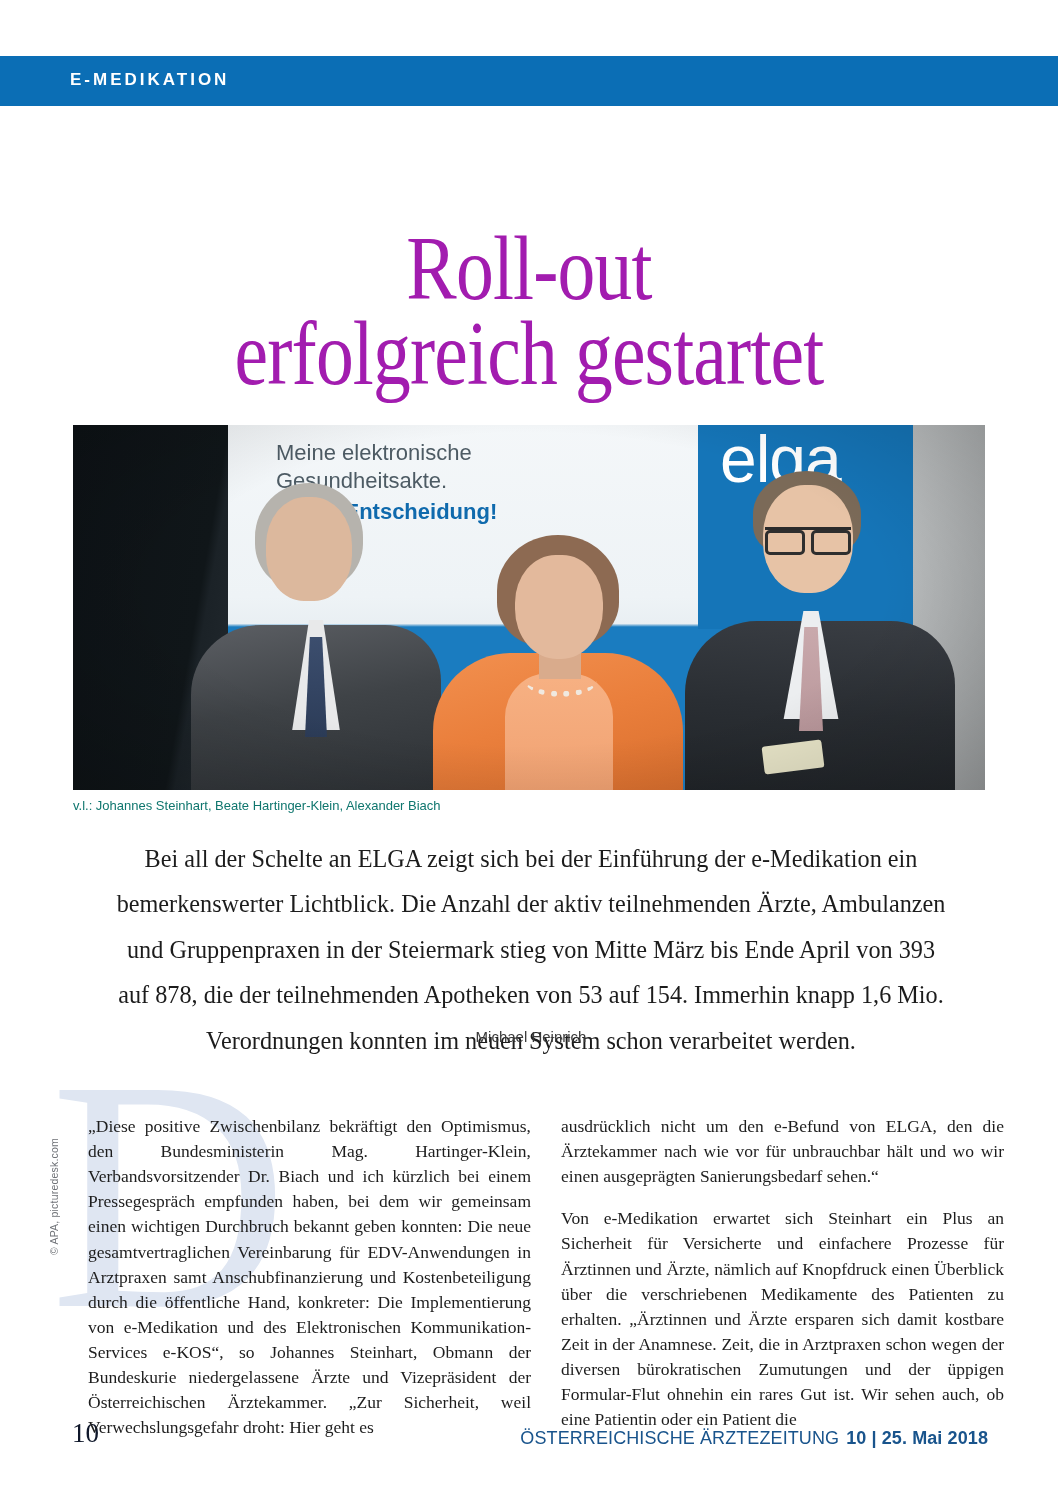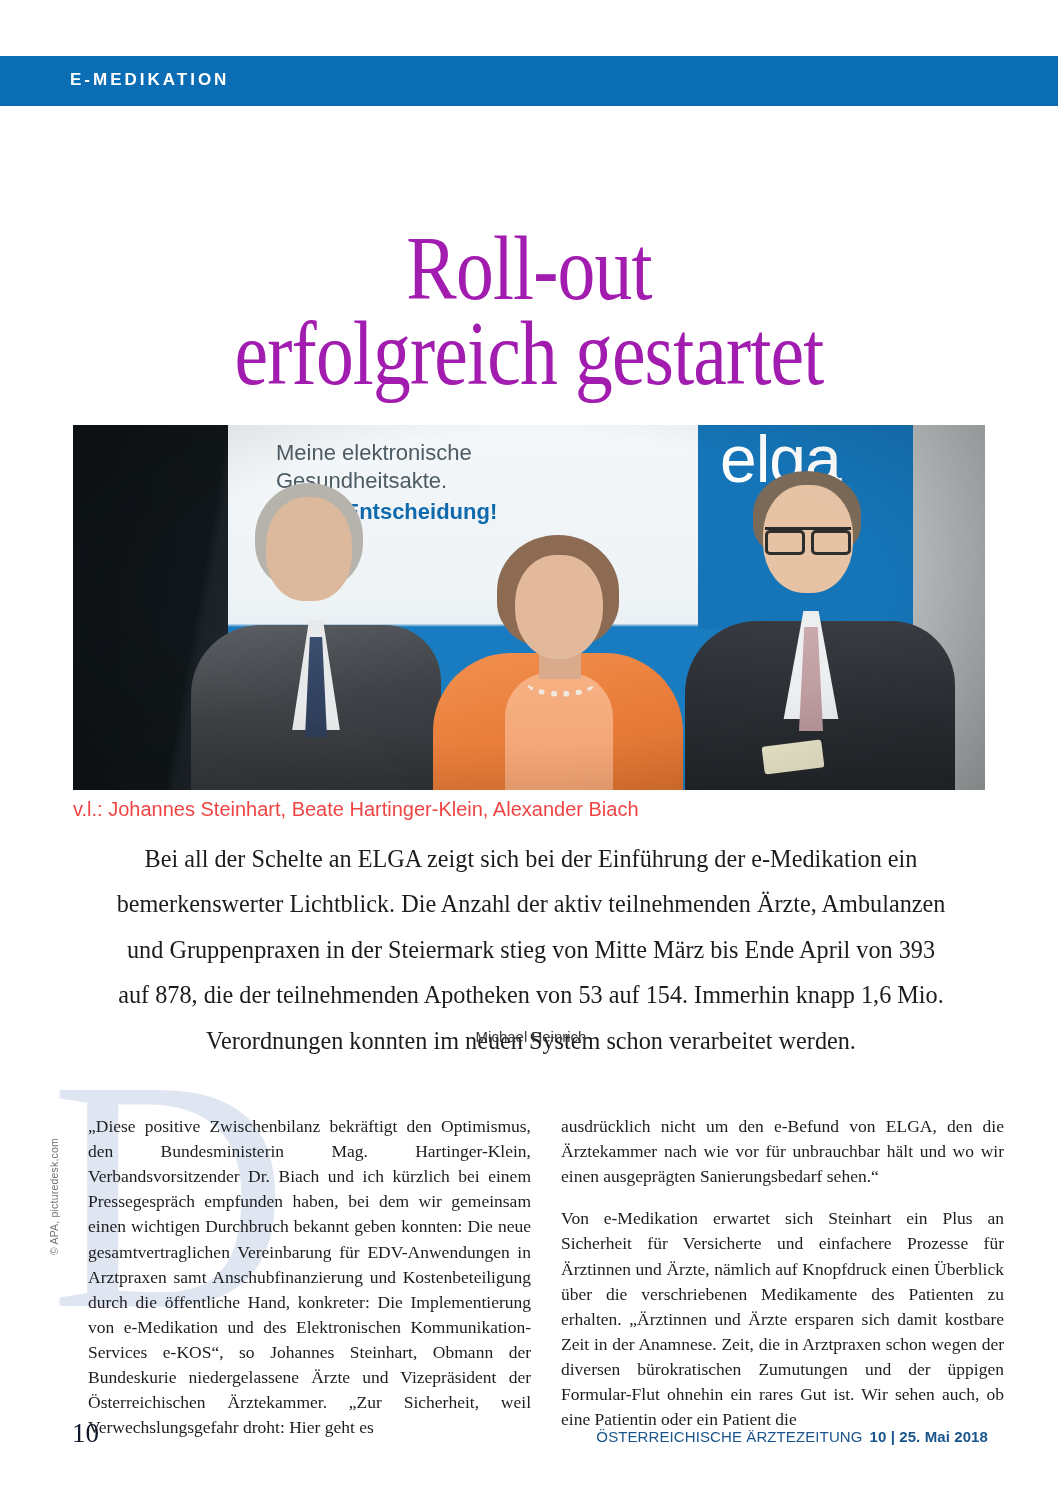--- a/index.html
+++ b/index.html
@@ -220,22 +220,22 @@
     position: absolute; left:0; top:0; width:100%; height:100%;
     background: radial-gradient(ellipse at 50% 45%, rgba(0,0,0,0) 55%, rgba(0,0,0,0.18) 100%);
   }
 
   
   .caption {
     position: absolute;
     left: 73px;
     top: 798px;
     font-family: "Liberation Sans", sans-serif;
-    font-size: 20px;
-    color: #ef4444;
+    font-size: 13px;
+    color: #0f766e;
   }
 
   
   .photo-credit {
     position: absolute;
     left: 48px;
     top: 1255px;
     width: 130px;
     transform: rotate(-90deg);
     transform-origin: 0 0;
@@ -310,21 +310,21 @@
     top: 1418px;
     font-family: "Liberation Serif", serif;
     font-size: 27px;
     color: #0f172a;
   }
   .footer-right {
     position: absolute;
     right: 70px;
     top: 1428px;
     font-family: "Liberation Sans", sans-serif;
-    font-size: 15px;
+    font-size: 18px;
     color: #19548c;
     letter-spacing: 0.1px;
     white-space: nowrap;
   }
   .footer-right .issue {
     font-weight: bold;
     margin-left: 7px;
   }
 </style>
 </head>

